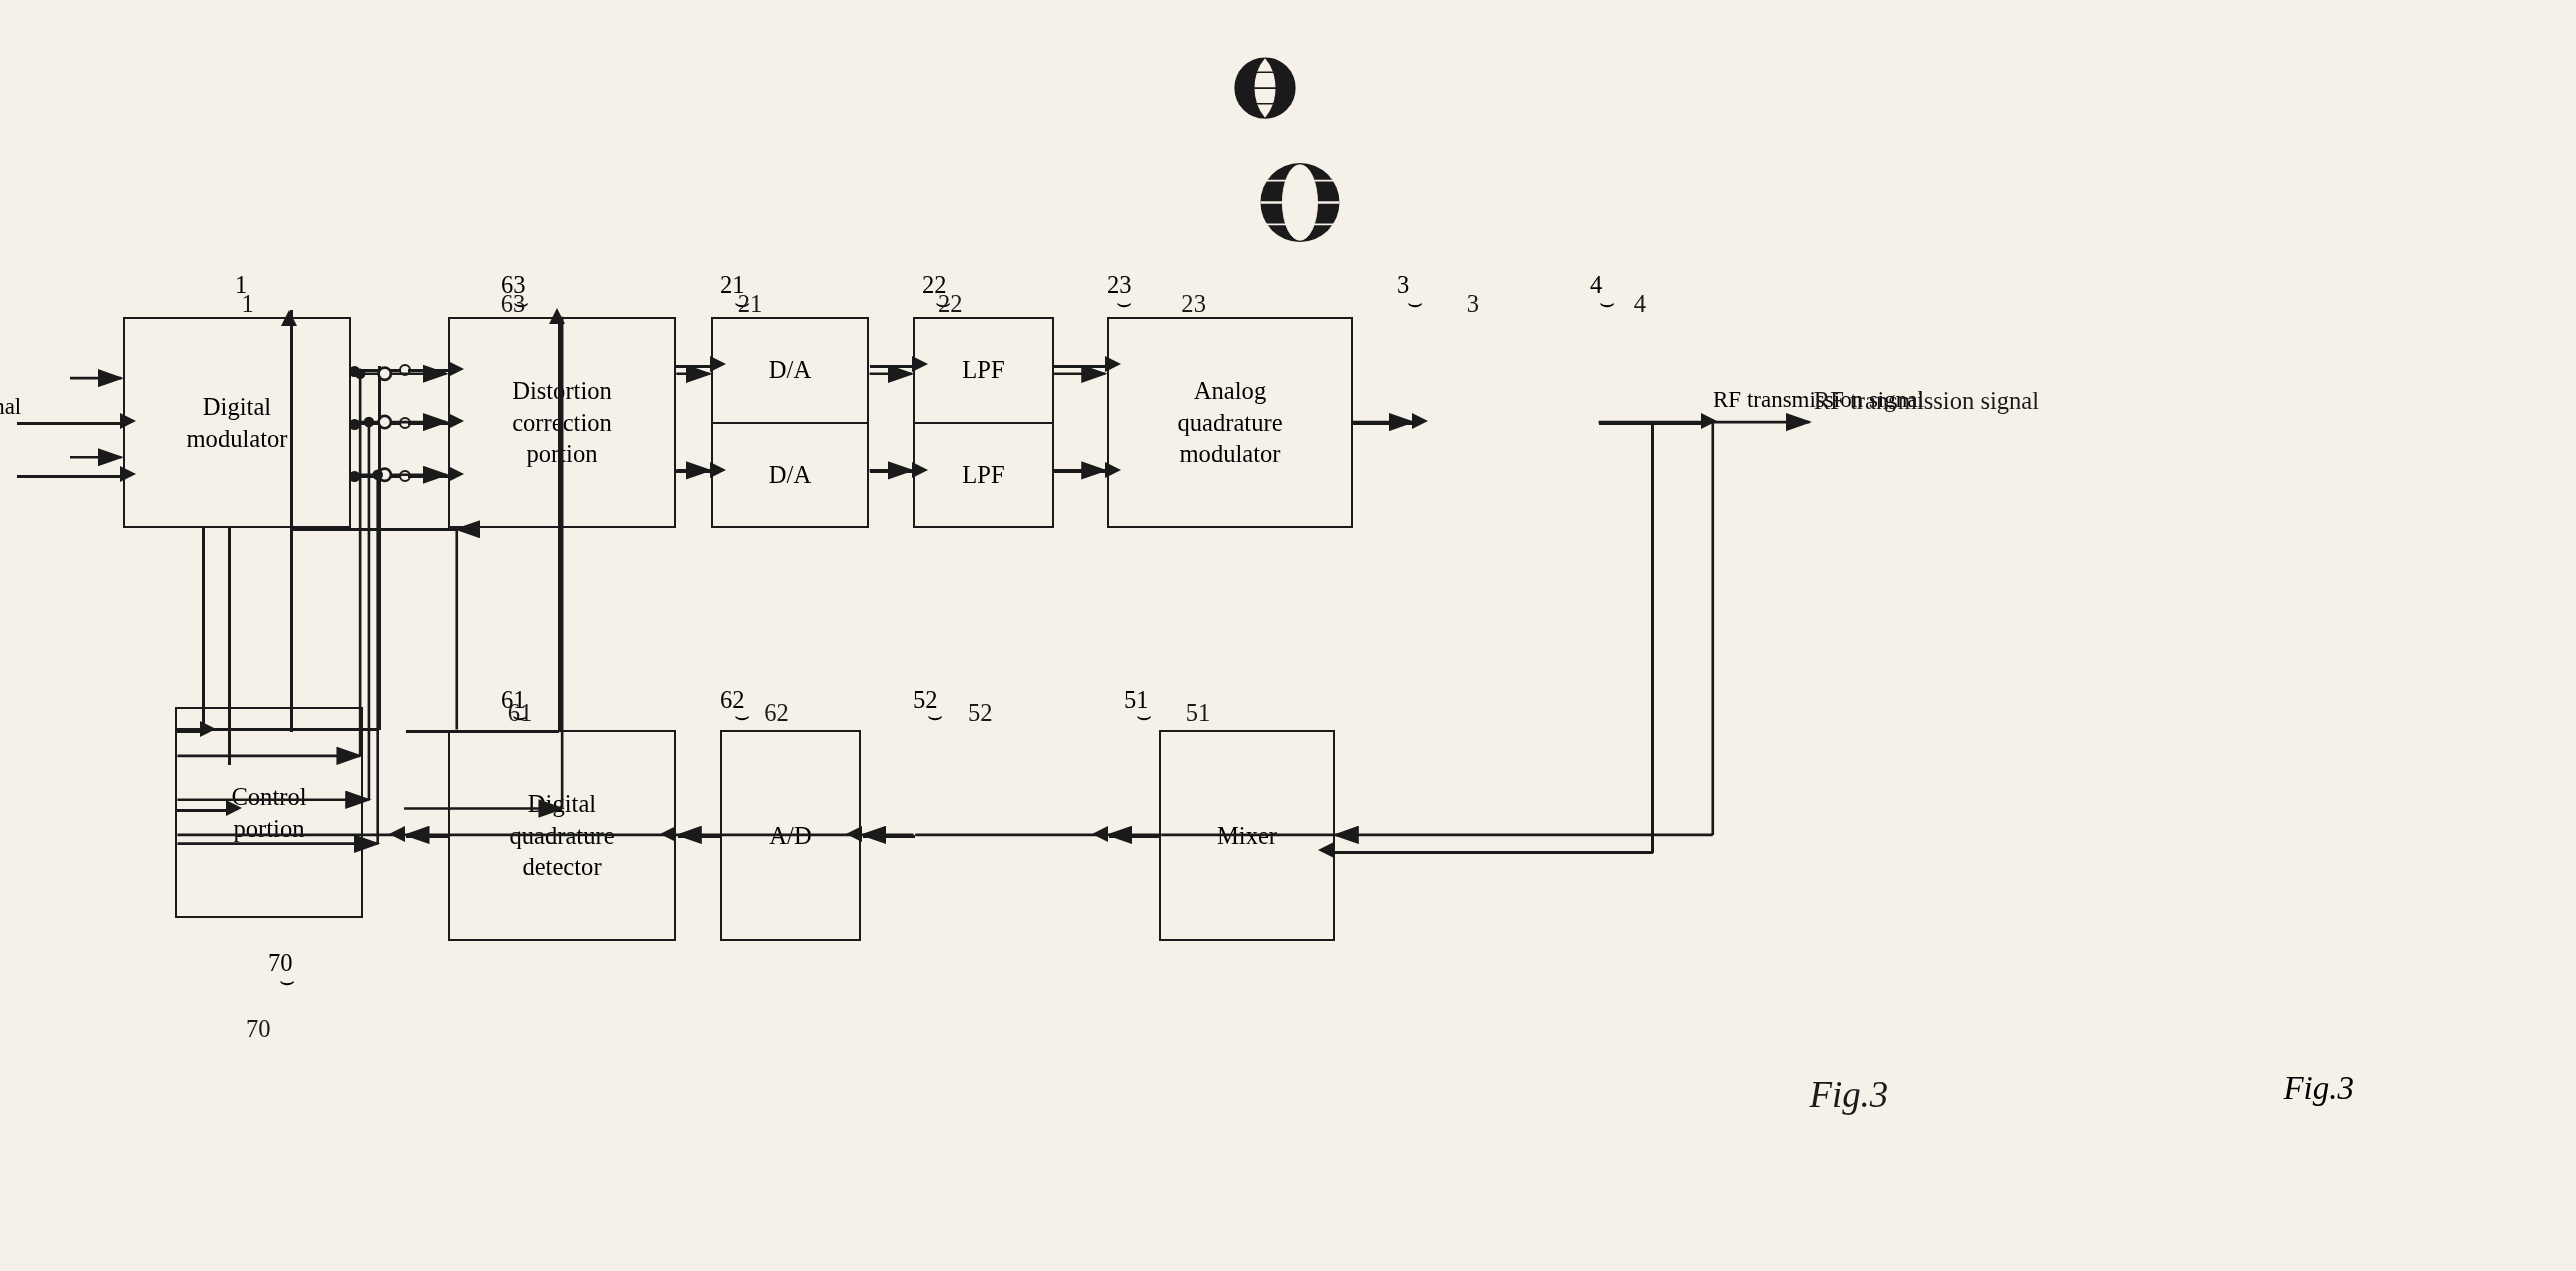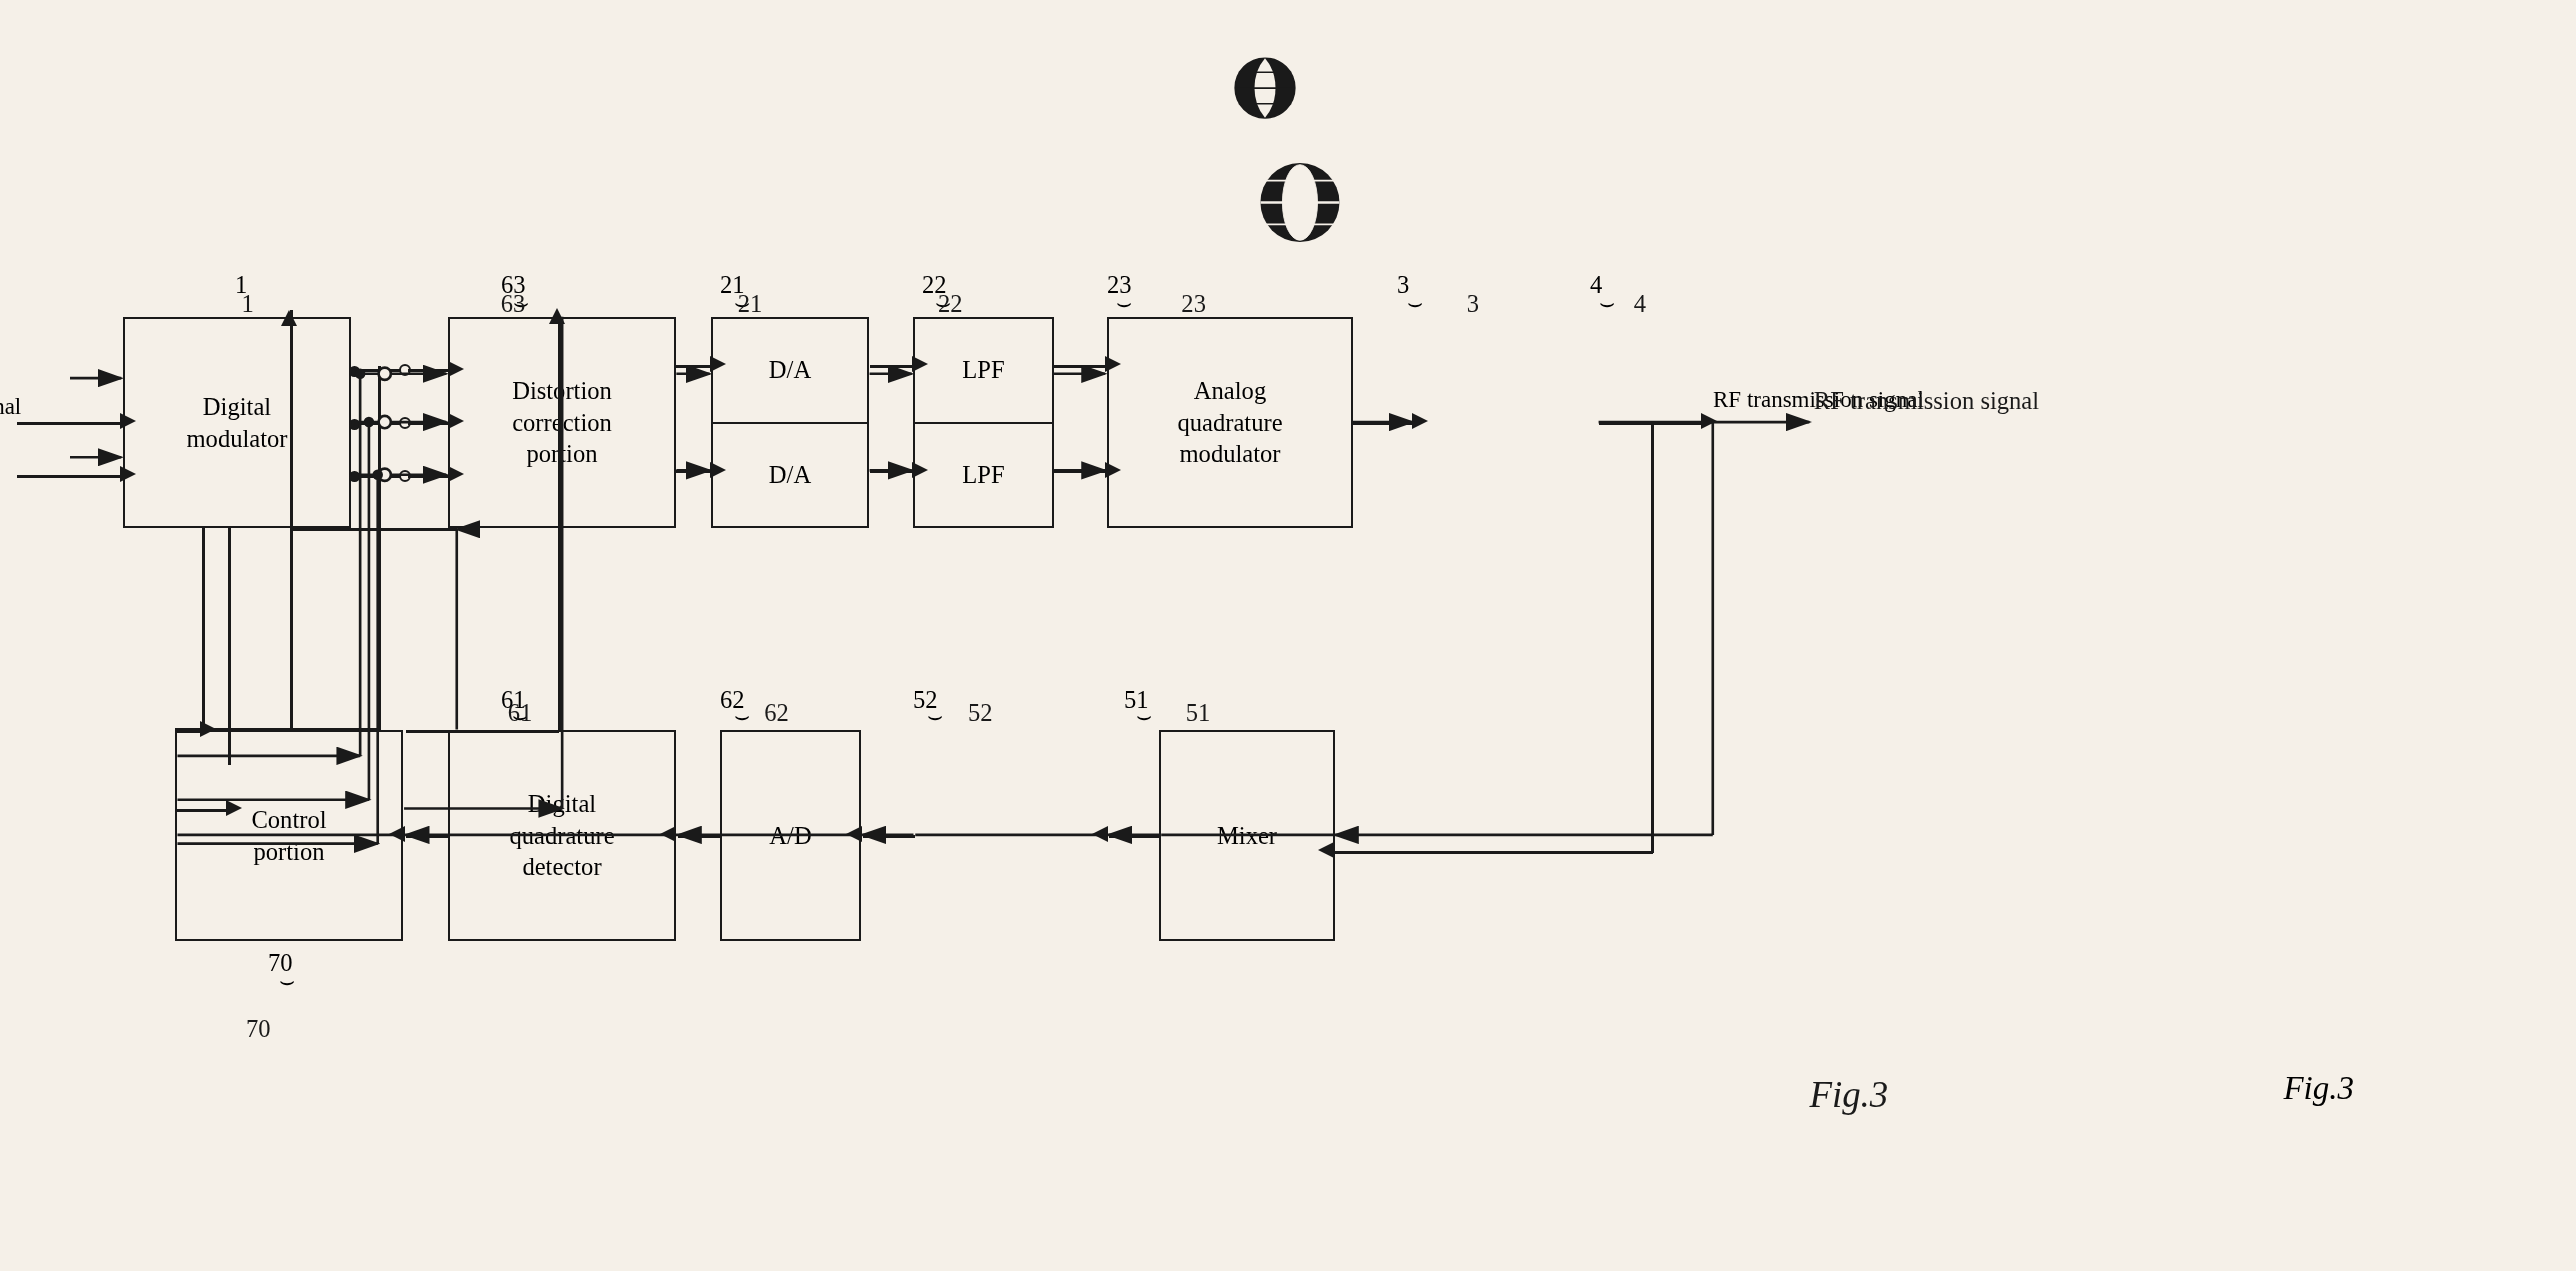--- a/index.html
+++ b/index.html
@@ -193,21 +193,21 @@
     <div class="block" style="left:843px; top:176px; width:141px; height:211px; flex-direction:column;">
       <div style="border-bottom:2.6px solid #1a1a1a; width:100%; text-align:center; padding:7px 0; flex:1; display:flex; align-items:center; justify-content:center;">LPF</div>
       <div style="width:100%; text-align:center; padding:7px 0; flex:1; display:flex; align-items:center; justify-content:center;">LPF</div>
     </div>
 
     <div class="block" style="left:1037px; top:176px; width:246px; height:211px;">
       <span>Analog<br>quadrature<br>modulator</span>
     </div>
 
 
-    <div class="block" style="left:105px; top:589px; width:228px; height:211px;">
+    <div class="block" style="left:105px; top:566px; width:188px; height:211px;">
       <span>Control<br>portion</span>
     </div>
 
     <div class="block" style="left:378px; top:589px; width:228px; height:211px;">
       <span>Digital<br>quadrature<br>detector</span>
     </div>
 
     <div class="block" style="left:650px; top:589px; width:141px; height:211px;">
       <span>A/D</span>
     </div>

